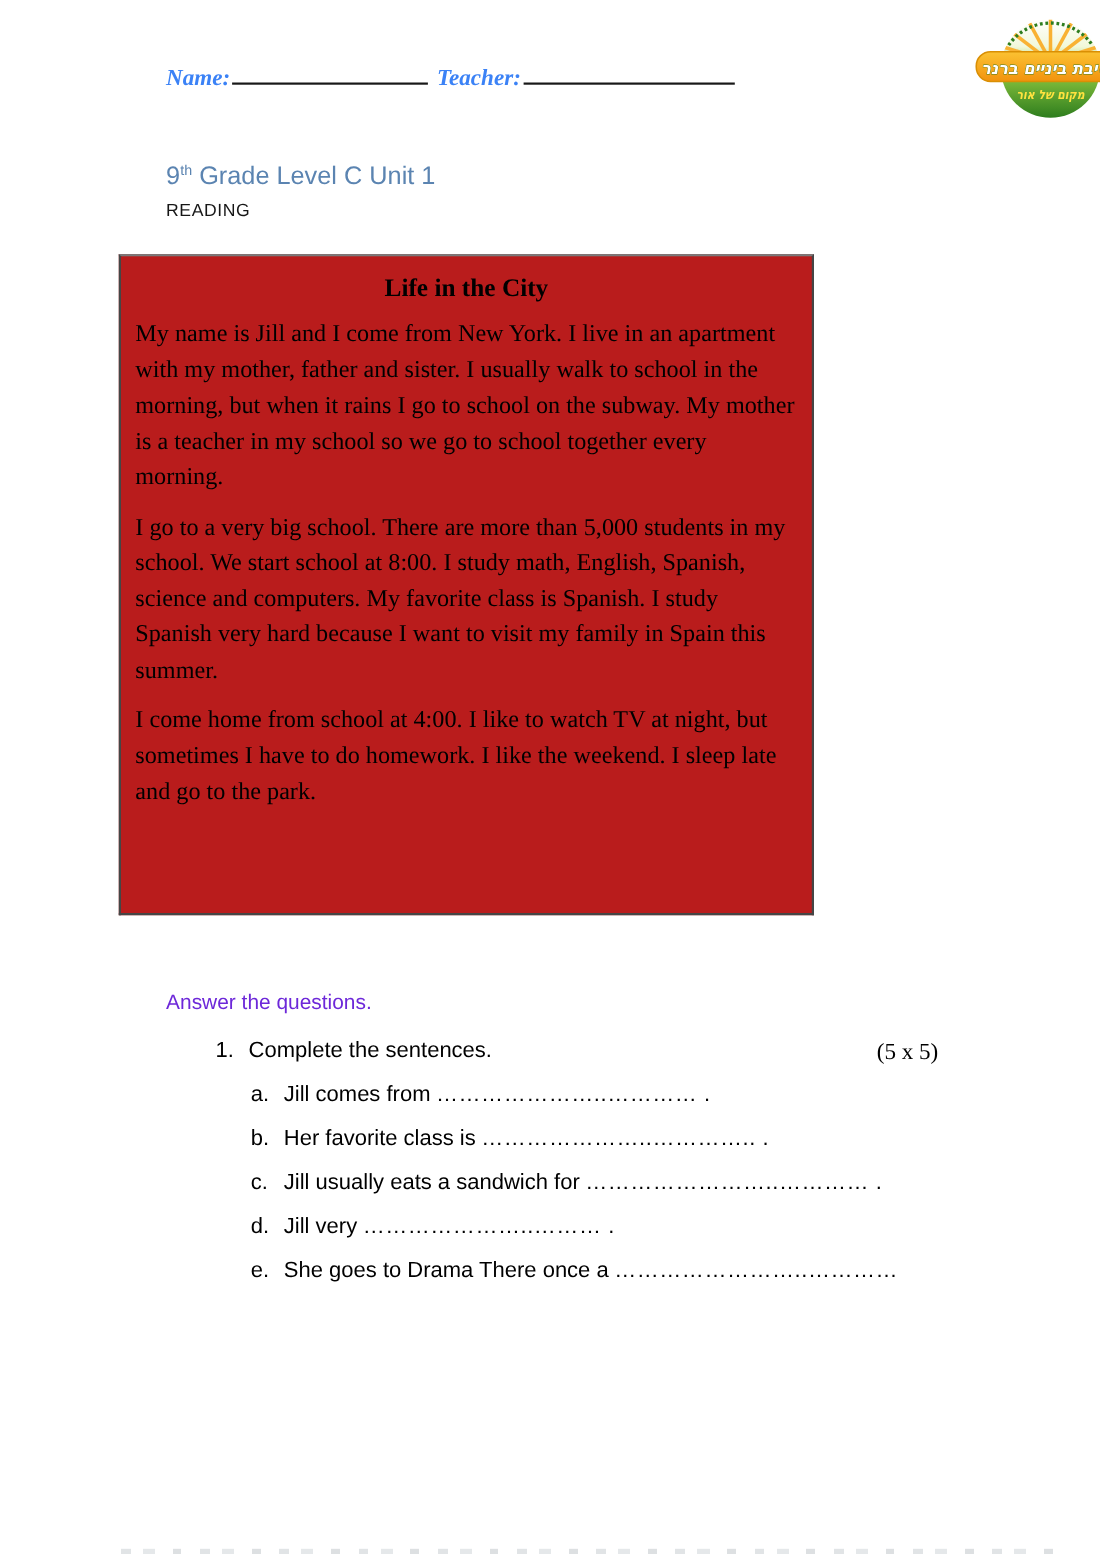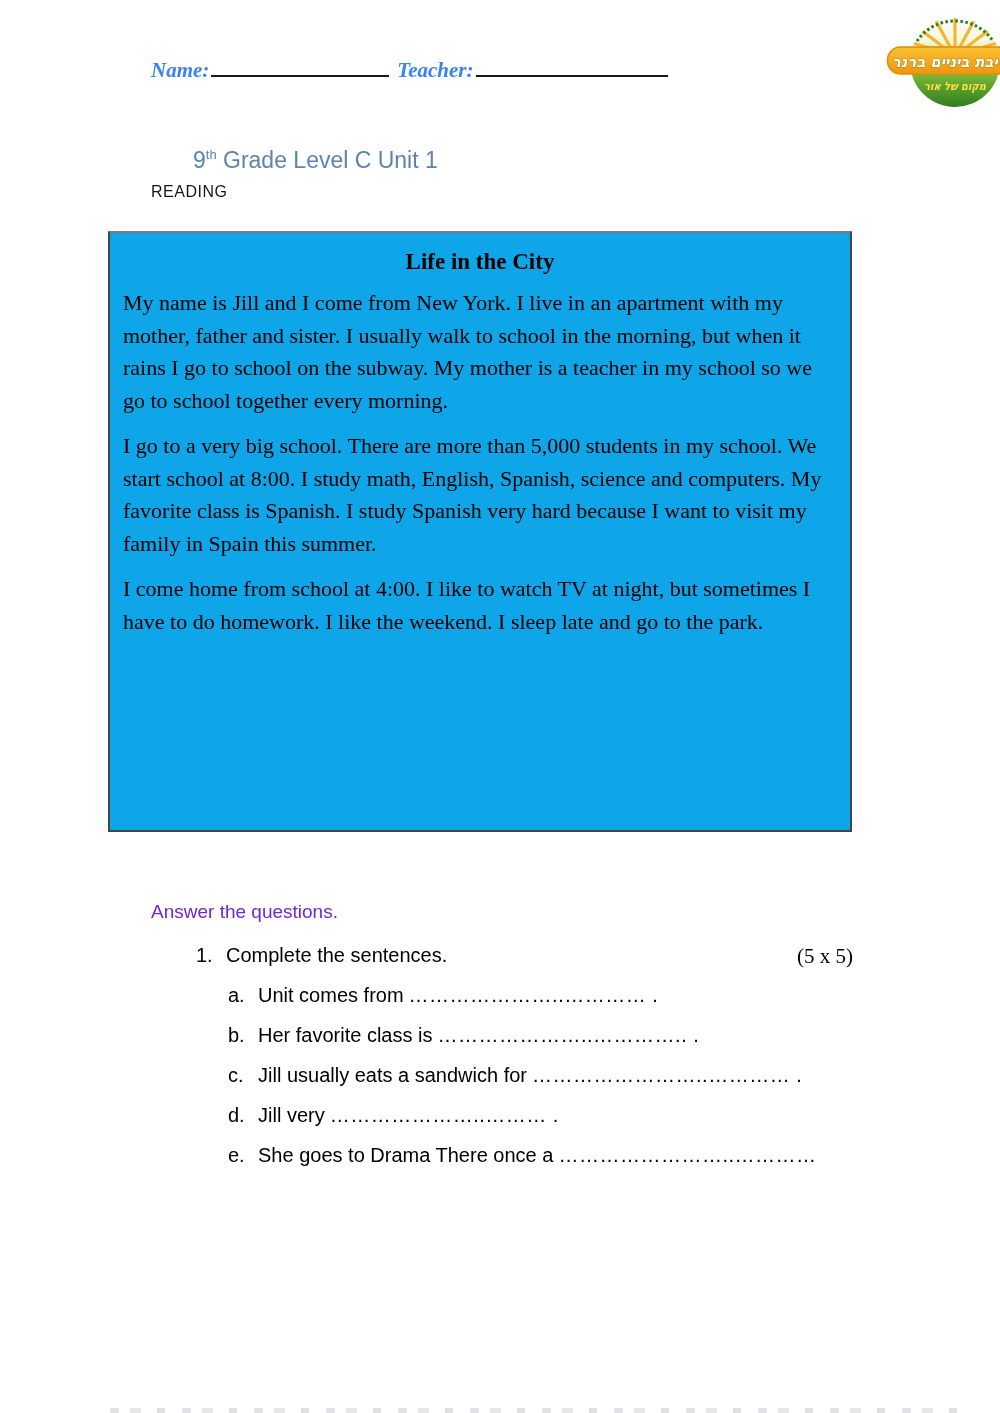--- a/index.html
+++ b/index.html
@@ -19,29 +19,29 @@
     vertical-align:baseline;margin:0 2px;
   }
   .blank-rule.name{width:178px;margin-right:8px;}
   .blank-rule.teacher{width:192px;}
 
   
   .logo{position:absolute;left:886px;top:10px;width:138px;height:100px;font-style:italic;}
 
   
   .doc-heading{position:absolute;left:151px;top:141px;}
-  .grade-line{font-size:23px;color:#5b84b1;line-height:28px;margin-left:42px;}
+  .grade-line{font-size:23px;color:#5b84b1;line-height:28px;}
   .grade-line sup{font-size:13px;}
   .reading-line{font-size:16px;color:#161616;line-height:30px;margin-top:3px;letter-spacing:.5px;}
 
   
   .passage-box{
-    position:absolute;left:108px;top:231px;width:744px;height:601px;
+    position:absolute;left:108px;top:231px;width:632px;height:601px;
     box-sizing:border-box;border:2px solid #454545;border-top-color:#7a7a7a;
-    padding:8px 13px 0 13px;overflow:hidden;background:#0ea5e9;
+    padding:8px 13px 0 13px;overflow:hidden;background:#b91c1c;
   }
   .passage-title{
     text-align:center;font-family:"Liberation Serif", serif;font-weight:700;
     font-size:23px;margin:8px 0 12px 0;color:#000;
   }
   .passage-par{
     font-family:"Liberation Serif", serif;font-size:22px;line-height:32.5px;
     margin:0 0 13px 0;color:#000;
   }
 
@@ -129,21 +129,21 @@
 
 <div class="questions">
   <div class="q-heading">Answer the questions.</div>
 
   <div class="q-item">
     <span class="q-num">1.</span><span>Complete the sentences.</span>
     <span class="q-points">(5 x 5)</span>
   </div>
 
   <div class="q-sub">
-    <span class="q-letter">a.</span><span>Unit comes from</span><span class="q-blank">…………………..………… .</span>
+    <span class="q-letter">a.</span><span>Jill comes from</span><span class="q-blank">…………………..………… .</span>
   </div>
   <div class="q-sub">
     <span class="q-letter">b.</span><span>Her favorite class is</span><span class="q-blank">…………………..………….. .</span>
   </div>
   <div class="q-sub">
     <span class="q-letter">c.</span><span>Jill usually eats a sandwich for</span><span class="q-blank">……………………..………… .</span>
   </div>
   <div class="q-sub">
     <span class="q-letter">d.</span><span>Jill very</span><span class="q-blank">…………………..……… .</span>
   </div>

